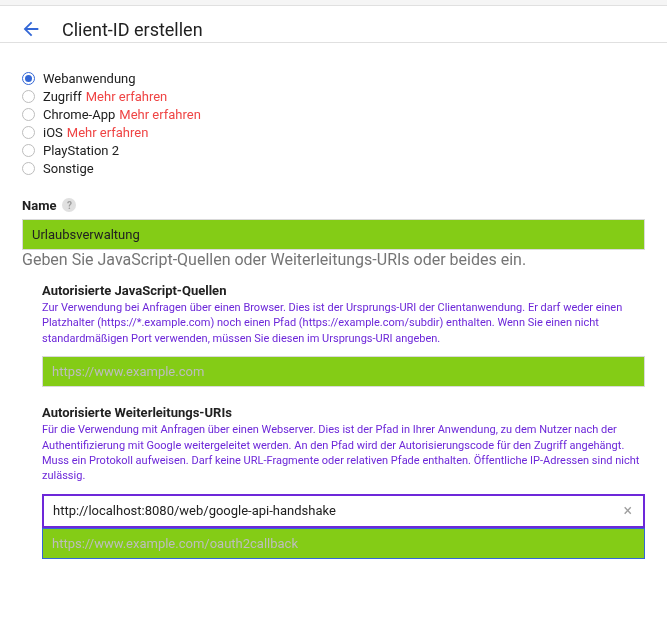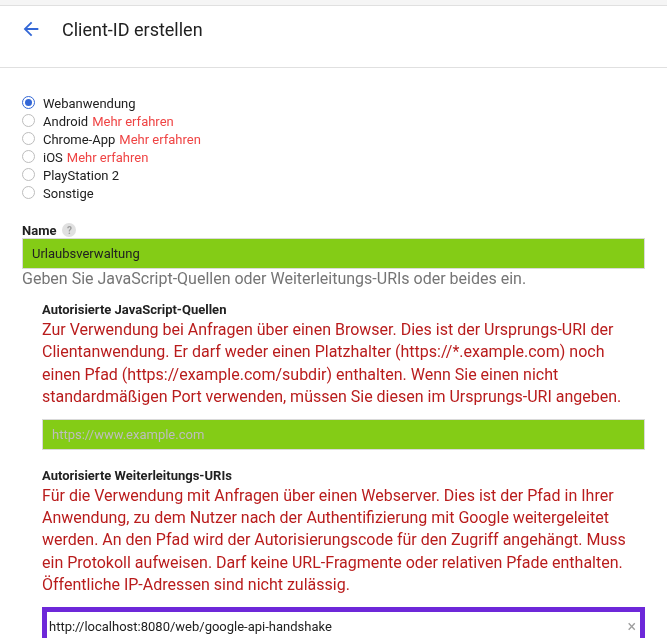--- a/index.html
+++ b/index.html
@@ -1,41 +1,41 @@
 <!DOCTYPE html>
 <html><head>
 <meta charset="utf-8">
 <style>
 * { box-sizing: border-box; margin: 0; padding: 0; }
 body { font-family: Roboto, Arial, sans-serif; font-size: 13px; color: #212121; background: #fff; width: 667px; }
 .topbar { height: 6px; background: #f5f5f5; border-bottom: 1px solid #e0e0e0; }
-.header { display: flex; align-items: center; padding: 12px 20px 27px; border-bottom: 1px solid #e0e0e0; }
+.header { display: flex; align-items: center; padding: 12px 20px 2px; border-bottom: 1px solid #e0e0e0; }
 .back-arrow { color: #3367d6; cursor: pointer; margin-right: 20px; display: flex; align-items: center; }
 .back-arrow svg { width: 22px; height: 22px; }
 .page-title { font-size: 18px; font-weight: 400; color: #212121; }
 .content { padding: 28px 22px 20px; }
 .section-label { font-size: 13px; font-weight: 700; margin-bottom: 6px; }
 .radio-group { margin-bottom: 22px; }
-.radio-row { display: flex; margin-bottom: 3px; font-size: 13px; }
+.radio-row { display: flex; align-items: center; margin-bottom: 3px; font-size: 13px; }
 .radio { width: 13px; height: 13px; border-radius: 50%; border: 1px solid #bdbdbd; margin-right: 8px; display: inline-flex; align-items: center; justify-content: center; flex-shrink: 0; }
 .radio.selected { border-color: #3367d6; }
 .radio.selected::after { content: ""; width: 7px; height: 7px; border-radius: 50%; background: #3367d6; }
 .link { color: #ef4444; cursor: pointer; margin-left: 4px; }
-.field-label-row { display: flex; margin-bottom: 0; }
+.field-label-row { display: flex; margin-bottom: 6px; }
 .field-label { font-size: 13px; font-weight: 700; }
 .help-icon { width: 14px; height: 14px; border-radius: 50%; background: #e0e0e0; color: #9e9e9e; font-size: 10px; font-weight: 700; display: inline-flex; align-items: center; justify-content: center; margin-left: 6px; }
 .text-input { width: 100%; padding: 7px 9px; border: 1px solid #d9d9d9; font-size: 13px; color: #212121; font-family: inherit; outline: none; background: #84cc16; }
 .text-input.focused { border-color: #3367d6; }
 .text-input::placeholder { color: #bdbdbd; }
 .section-title { font-size: 13px; font-weight: 700; margin-top: 22px; margin-bottom: 2px; }
 .section-help { font-size: 16px; color: #757575; margin-bottom: 14px; }
 .sub-block { margin-left: 20px; }
 .sub-title { font-size: 13px; font-weight: 700; margin-bottom: 2px; }
-.sub-help { font-size: 16px; color: #b91c1c; line-height: 1.4; margin-bottom: 10px; }
-.uri-row { display: flex; align-items: center; border: 5px solid #6d28d9; padding: 7px 2px; margin-bottom: 6px; background: #fff; }
+.sub-help { font-size: 11px; color: #6d28d9; line-height: 1.4; margin-bottom: 10px; }
+.uri-row { display: flex; align-items: center; border: 2px solid #6d28d9; padding: 7px 9px; background: #fff; }
 .uri-value { flex: 1; font-size: 13px; }
 .clear-x { color: #9e9e9e; cursor: pointer; font-size: 16px; line-height: 1; padding: 0 2px; }
 .spacer { height: 18px; }
 </style>
 </head>
 <body>
 
 <div class="topbar"></div>
 
 <div class="header">
@@ -49,21 +49,21 @@
 
 <div class="content">
 
   <div class="radio-group">
     <div class="radio-row">
       <span class="radio selected"></span>
       <span>Webanwendung</span>
     </div>
     <div class="radio-row">
       <span class="radio"></span>
-      <span>Android</span>
+      <span>Zugriff</span>
       <span class="link">Mehr erfahren</span>
     </div>
     <div class="radio-row">
       <span class="radio"></span>
       <span>Chrome-App</span>
       <span class="link">Mehr erfahren</span>
     </div>
     <div class="radio-row">
       <span class="radio"></span>
       <span>iOS</span>

